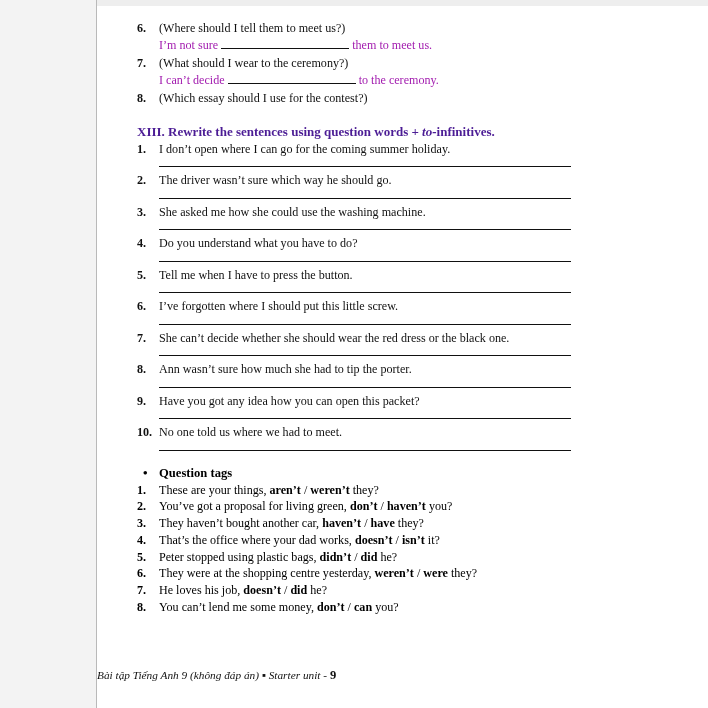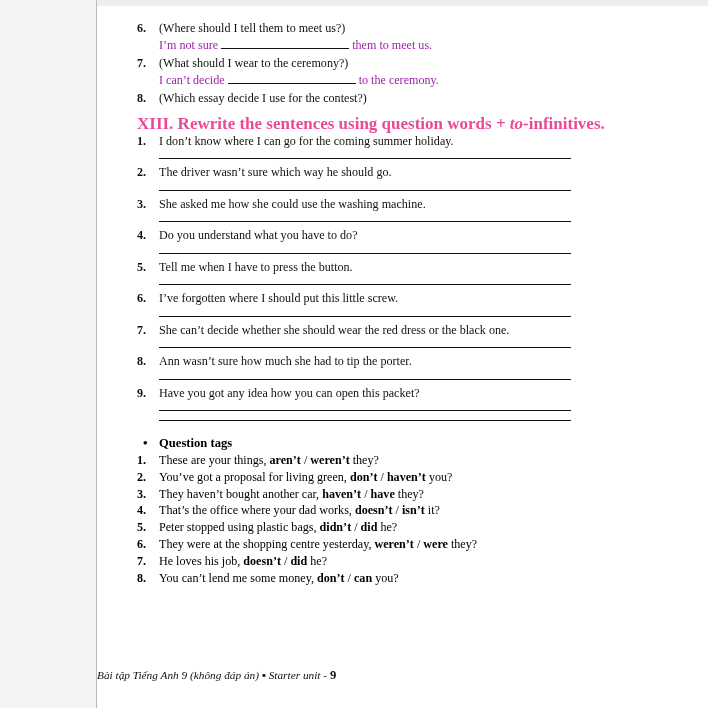--- a/index.html
+++ b/index.html
@@ -55,25 +55,25 @@
     line-height: 16.5px;
     color: #a21caf;
   }
   .fill {
     display: inline-block;
     border-bottom: 1px solid #111;
     height: 11px;
     vertical-align: baseline;
   }
   .heading {
-    font-size: 17px;
+    font-size: 13px;
     line-height: 17px;
     font-weight: bold;
-    color: #ec4899;
-    margin-top: 8px;
+    color: #4c1d95;
+    margin-top: 16px;
   }
   .heading .ital { font-style: italic; }
   .qitem {
     margin-top: 2px;
   }
   .answerline {
     border-bottom: 1px solid #111;
     height: 0;
     margin-left: 22px;
     margin-top: 9px;
@@ -151,36 +151,36 @@
         <div class="sub">
           <span>I can’t decide</span>
           <span class="fill" style="width:128px"></span>
           <span>to the ceremony.</span>
         </div>
       </div>
 
       <div class="qitem">
         <div class="row">
           <span class="num">8.</span>
-          <span class="txt">(Which essay decide I use for the contest?)</span>
+          <span class="txt">(Which essay should I use for the contest?)</span>
         </div>
       </div>
 
     </div>
 
     <div class="heading">
       <span>XIII. Rewrite the sentences using question words + </span><span class="ital">to-</span><span>infinitives.</span>
     </div>
 
     <div>
 
       <div style="margin-top:1px">
         <div class="row">
           <span class="num">1.</span>
-          <span class="txt" style="font-weight:normal">I don’t know where I can go for the coming summer holiday.</span>
+          <span class="txt" style="font-weight:normal">I don’t open where I can go for the coming summer holiday.</span>
         </div>
         <div class="answerline"></div>
       </div>
 
       <div style="margin-top:5px">
         <div class="row">
           <span class="num">2.</span>
           <span class="txt" style="font-weight:normal">The driver wasn’t sure which way he should go.</span>
         </div>
         <div class="answerline"></div>
@@ -236,20 +236,24 @@
 
       <div style="margin-top:5px">
         <div class="row">
           <span class="num">9.</span>
           <span class="txt" style="font-weight:normal">Have you got any idea how you can open this packet?</span>
         </div>
         <div class="answerline"></div>
       </div>
 
       <div style="margin-top:5px">
+        <div class="row">
+          <span class="num">10.</span>
+          <span class="txt" style="font-weight:normal">No one told us where we had to meet.</span>
+        </div>
         <div class="answerline"></div>
       </div>
 
     </div>
 
     <div class="bulletline">
       <span class="bulletdot">•</span>
       <span>Question tags</span>
     </div>
 

